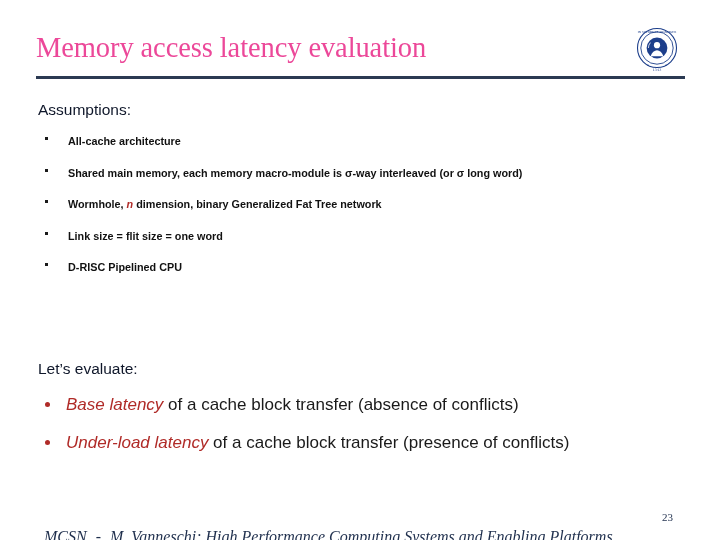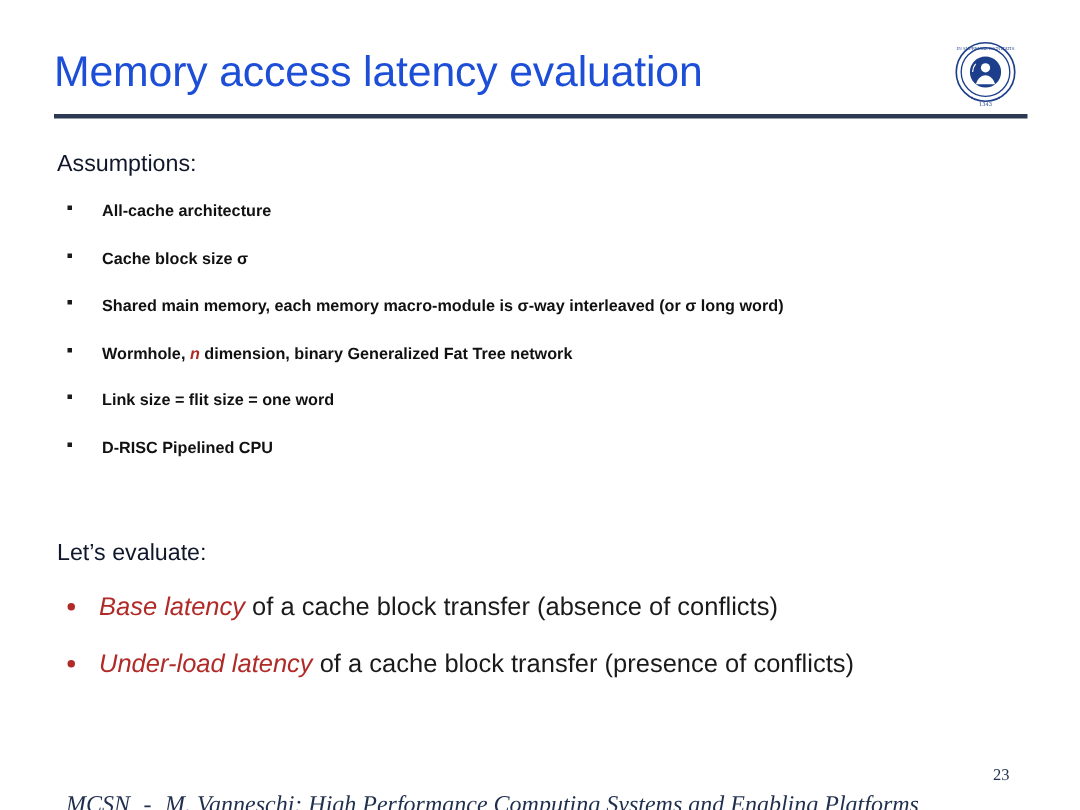--- a/index.html
+++ b/index.html
@@ -30,23 +30,24 @@
     width: 650px;
     height: 50px;
   }
   .slide-title {
     position: absolute;
     left: 0;
     top: 0;
     font-size: 28.5px;
     line-height: 40px;
     font-weight: 400;
-    color: #1d4ed8;
+    color: #ec4899;
     letter-spacing: -0.1px;
     white-space: nowrap;
+    font-family: Liberation Serif, serif;
   }
   .title-rule {
     position: absolute;
     left: 36px;
     top: 76px;
     width: 649px;
     height: 3px;
     background: #2b3a52;
   }
 
@@ -182,24 +183,20 @@
 
   <div class="section-head section-assumptions">Assumptions:</div>
 
   <div class="assump-list">
     <div class="assump-item">
       <span class="bullet"></span>
       <span class="txt"><span>All-cache architecture</span></span>
     </div>
     <div class="assump-item">
       <span class="bullet"></span>
-      <span class="txt"><span>Cache block size </span><span class="sigma">σ</span></span>
-    </div>
-    <div class="assump-item">
-      <span class="bullet"></span>
       <span class="txt"><span>Shared main memory, each memory macro-module is </span><span class="sigma">σ</span><span>-way interleaved (or </span><span class="sigma">σ</span><span> long word)</span></span>
     </div>
     <div class="assump-item">
       <span class="bullet"></span>
       <span class="txt"><span>Wormhole, </span><span class="red-var">n</span><span> dimension, binary </span><span class="ital">Generalized Fat Tree</span><span> network</span></span>
     </div>
     <div class="assump-item">
       <span class="bullet"></span>
       <span class="txt"><span>Link size = flit size = one word</span></span>
     </div>

